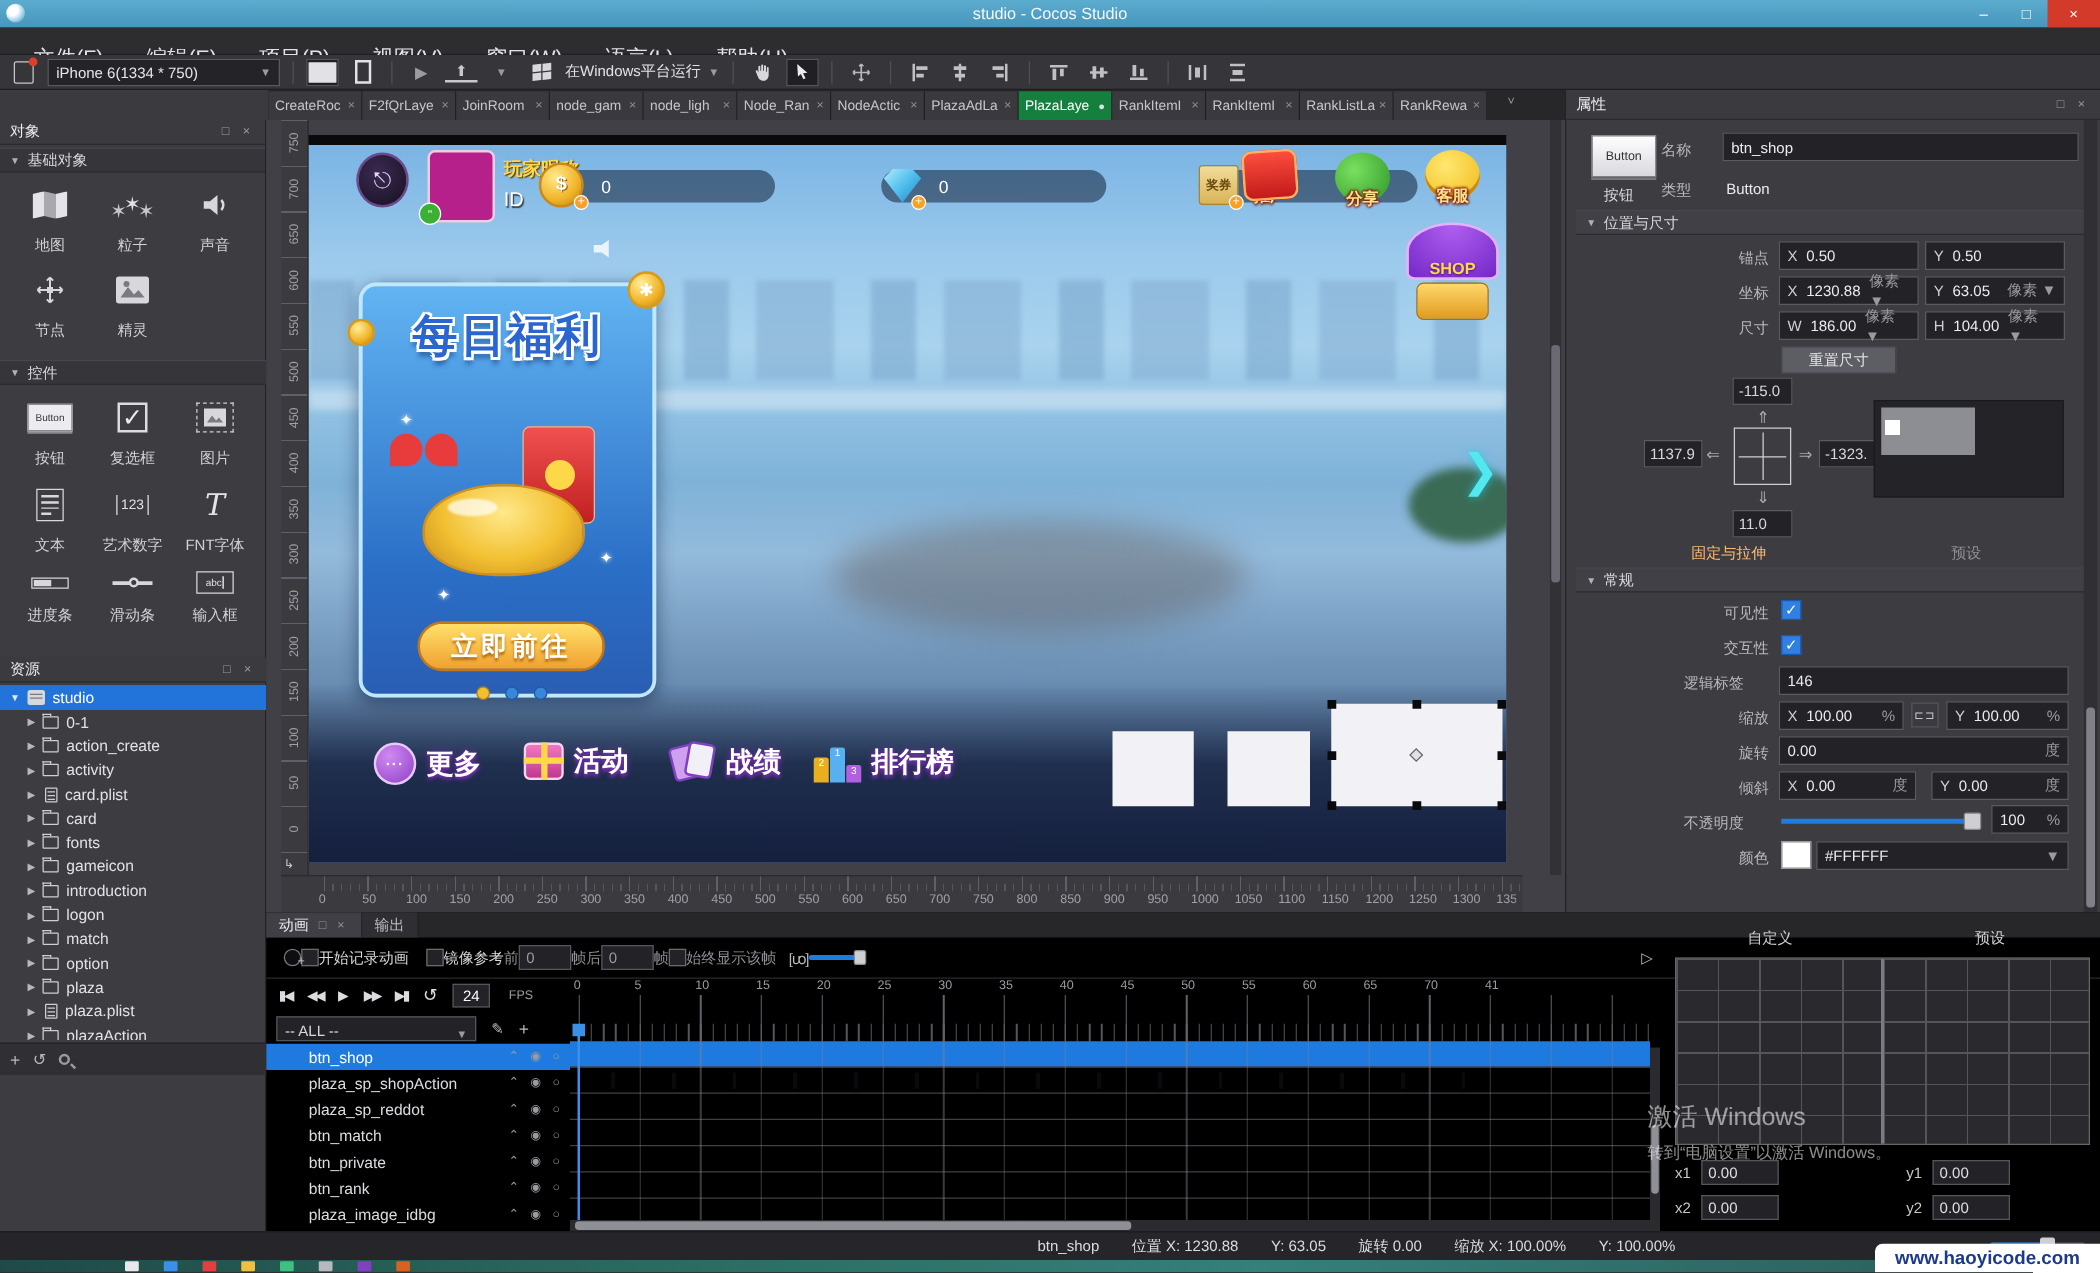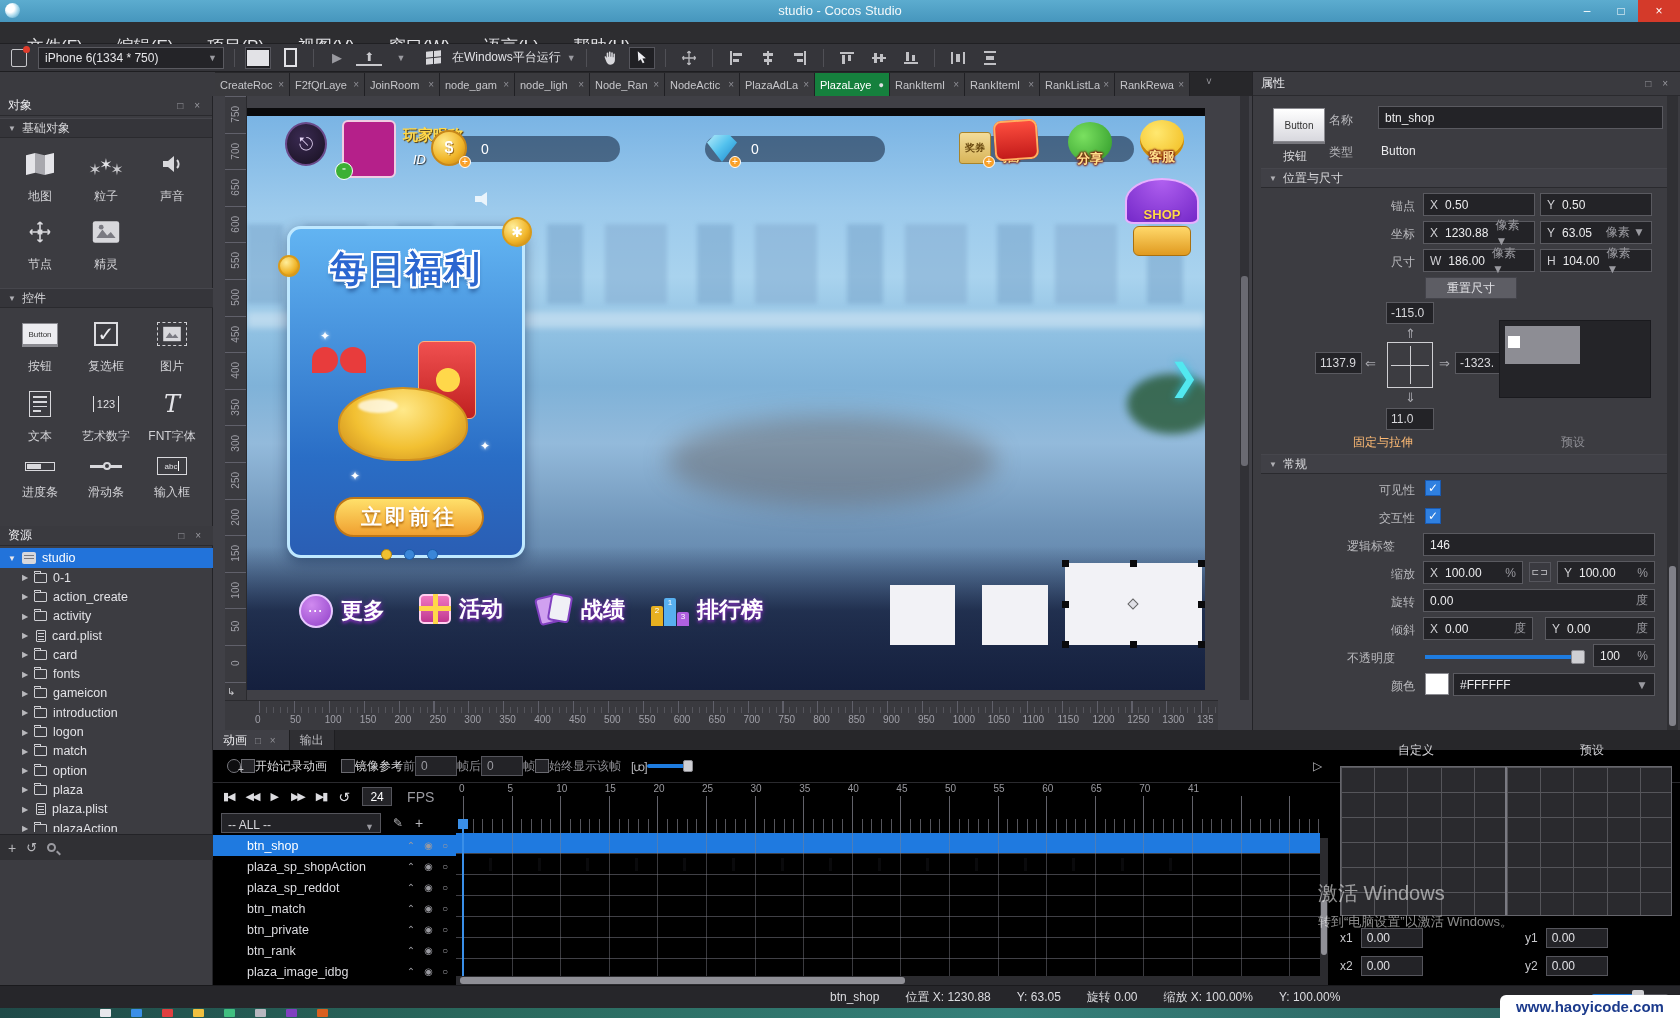--- a/index.html
+++ b/index.html
@@ -105,21 +105,21 @@
   .waterband{position:absolute;left:0;top:196px;width:958px;height:16px;background:rgba(255,255,255,.35);filter:blur(3px);}
   .blob-table{position:absolute;left:420px;top:300px;width:330px;height:90px;background:rgba(90,72,62,.35);border-radius:50%;filter:blur(12px);}
   .blob-green{position:absolute;left:880px;top:258px;width:90px;height:60px;background:#2e5e3e;border-radius:50%;filter:blur(4px);opacity:.85;}
   .bottom-band{position:absolute;left:0;top:430px;width:958px;height:144px;background:linear-gradient(180deg,rgba(12,20,48,0),rgba(12,20,48,.72) 45%,rgba(12,20,48,.85));}
 
   
   .exit-btn{position:absolute;left:38px;top:6px;width:42px;height:44px;border-radius:50%;background:radial-gradient(circle at 40% 35%,#3a2a52,#17101f);border:2px solid #6a4a8a;color:#e8d8f8;display:flex;align-items:center;justify-content:center;font-size:18px;}
   .avatar{position:absolute;left:95px;top:4px;width:54px;height:58px;background:#b5208a;border:2px solid #f0cce2;border-radius:6px;}
   .wx-badge{position:absolute;left:88px;top:46px;width:18px;height:18px;border-radius:50%;background:#3cb034;border:1px solid #fff;color:#fff;font-size:9px;display:flex;align-items:center;justify-content:center;}
   .nickname{position:absolute;left:156px;top:10px;color:#ffd84a;font-size:15px;font-weight:bold;text-shadow:1px 1px 1px #5a3a00;}
-  .pid{position:absolute;left:166px;top:36px;color:#fff;font-size:13px;text-shadow:1px 1px 1px #333;font-style:italic;}
+  .pid{position:absolute;left:156px;top:36px;color:#fff;font-size:16px;text-shadow:1px 1px 1px #333;}
   .pill{position:absolute;height:26px;background:rgba(8,18,40,.5);border-radius:13px;color:#fff;font-size:14px;display:flex;align-items:center;padding-left:46px;}
   .coin-ic{position:absolute;left:-4px;top:-6px;width:36px;height:36px;border-radius:50%;background:radial-gradient(circle at 35% 30%,#ffe98a,#f0b428 60%,#c07c10);border:2px solid #c8881a;color:#fff;font-size:16px;font-weight:bold;display:flex;align-items:center;justify-content:center;text-shadow:1px 1px 0 #a06a10;}
   .gem-ic{position:absolute;left:2px;top:-4px;width:30px;height:30px;background:linear-gradient(135deg,#bdeffc,#54c2ee 50%,#1c86cc);clip-path:polygon(50% 100%,0 35%,25% 10%,75% 10%,100% 35%);}
   .tkt-ic{position:absolute;left:0px;top:-4px;width:32px;height:32px;background:linear-gradient(#f2dc9a,#d8b458);border:1px solid #a8842a;border-radius:3px;color:#6a4a10;font-size:10px;font-weight:bold;display:flex;align-items:center;justify-content:center;}
   .plus-mini{position:absolute;left:24px;top:20px;width:12px;height:12px;border-radius:50%;background:#f8a028;border:1px solid #fff;color:#fff;font-size:10px;line-height:10px;text-align:center;}
   .corner-btn{position:absolute;width:54px;height:58px;text-align:center;}
   .corner-btn .art{width:44px;height:40px;margin:0 auto;border-radius:8px;}
   .corner-btn .cap{margin-top:-12px;font-size:13px;font-weight:bold;color:#ffe08a;text-shadow:0 1px 2px #802010,0 -1px 2px #802010,1px 0 2px #802010,-1px 0 2px #802010;}
   .art-promote{background:linear-gradient(#ff5040,#c01818);box-shadow:inset 0 0 0 2px #ffb060;transform:rotate(-4deg);}
   .art-share{background:radial-gradient(circle at 35% 35%,#7ae060,#2e9828);border-radius:50%!important;}
@@ -210,21 +210,21 @@
   .cb{width:14px;height:14px;background:#232327;border:1px solid #6a6a70;}
   .dim{color:#8f8f95;}
   .numbox{width:42px;height:20px;background:#232327;border:1px solid #55555c;color:#9a9aa0;display:flex;align-items:center;padding:0 5px;}
   .onion{color:#b8b8bc;font-size:12px;letter-spacing:-1px;}
   .mini-slider{width:44px;height:4px;background:#1e7ce0;border-radius:2px;position:relative;}
   .mini-slider span{position:absolute;right:-2px;top:-4px;width:10px;height:12px;background:#cfcfd3;border:1px solid #8a8a90;border-radius:2px;}
   .anim-left{position:absolute;left:0;top:53px;width:243px;height:202px;}
   .playback{height:27px;display:flex;align-items:center;gap:12px;padding-left:10px;color:#e0e0e4;}
   .pb-btn{font-size:11px;color:#dcdce0;letter-spacing:-2px;}
   .fps-box{width:30px;height:19px;background:#232327;border:1px solid #55555c;color:#fff;display:flex;align-items:center;justify-content:center;}
-  .fps-lb{font-size:14px;color:#9a9aa0;margin-left:3px;}
+  .fps-lb{font-size:10px;color:#9a9aa0;margin-left:3px;}
   .filter-row{height:25px;display:flex;align-items:center;gap:12px;padding-left:8px;}
   .filter-dd{width:160px;height:20px;background:#232327;border:1px solid #55555c;color:#d8d8dc;display:flex;align-items:flex-end;padding:0 6px;}
   .name-rows .nrow{height:21px;display:flex;align-items:center;padding-left:34px;color:#dcdce0;font-size:12.5px;position:relative;}
   .name-rows .nrow:first-child{background:#1f7ae0;color:#fff;}
   .nrow .rowics{position:absolute;right:8px;display:flex;gap:9px;color:#9a9aa0;font-size:10px;}
   .track-area{position:absolute;left:243px;top:53px;width:864px;height:202px;overflow:hidden;}
   .t-ruler-nums{position:absolute;left:3px;top:0;width:860px;display:flex;color:#9a9aa0;font-size:10px;}
   .t-ruler-nums span{width:48.6px;flex:none;}
   .t-ticks{position:absolute;left:0;top:13px;width:864px;height:37px;
     background-image:repeating-linear-gradient(90deg,#62626a 0 1px,transparent 1px 48.6px),repeating-linear-gradient(90deg,#55555c 0 1px,transparent 1px 9.72px);

